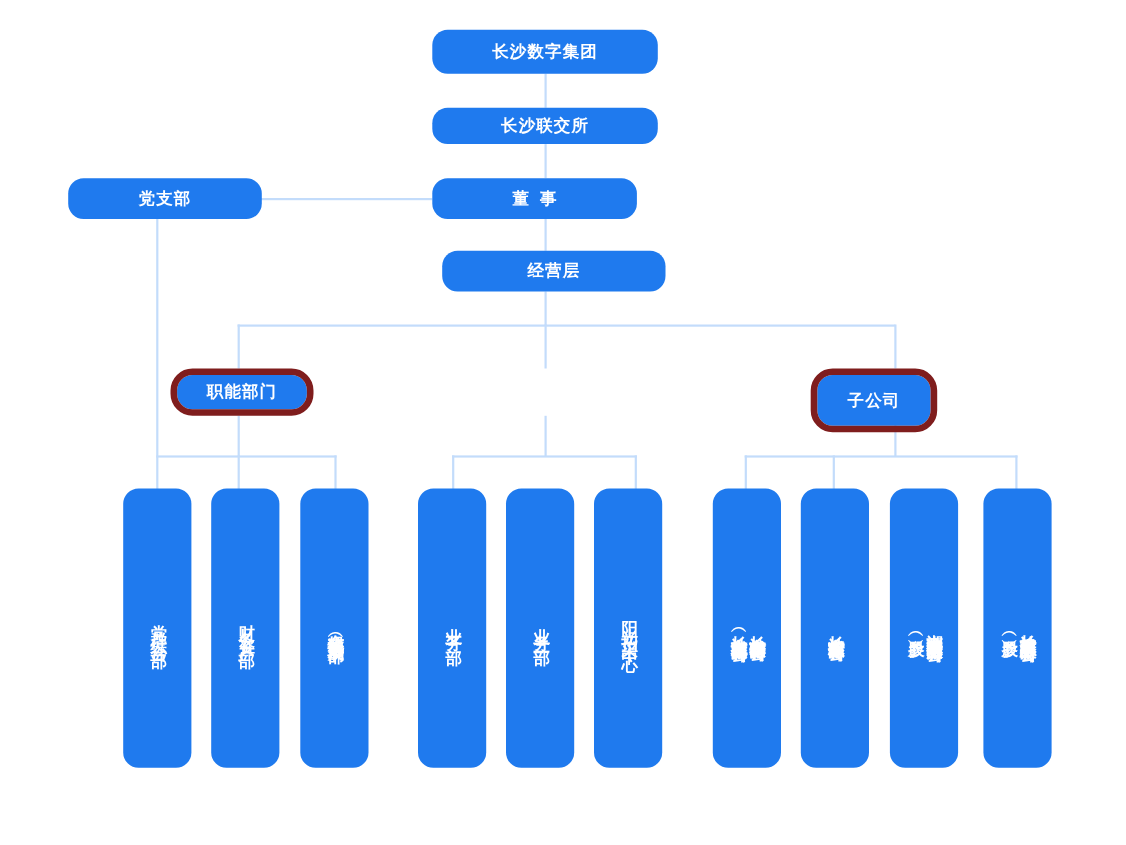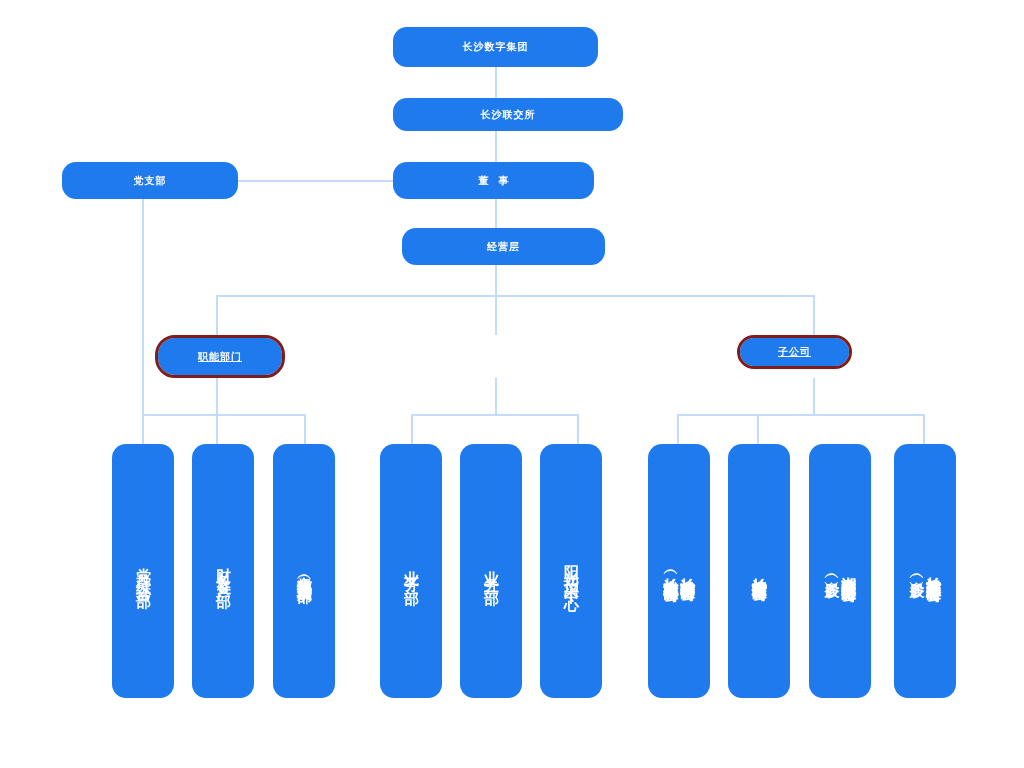--- a/index.html
+++ b/index.html
@@ -34,35 +34,34 @@
     display: flex;
     align-items: center;
     justify-content: center;
     box-sizing: border-box;
     text-align: center;
   }
 
   
   .pill {
     border-radius: 14px;
-    font-size: 10px;
+    font-size: 15px;
     font-weight: bold;
     letter-spacing: 1px;
   }
   .pill.wide-space {
     letter-spacing: 10px;
     text-indent: 10px;
   }
 
   
   .pill.halo {
-    border: 3px solid #7f1d1d;
+    border: 6px solid #7f1d1d;
     border-radius: 20px;
     background-clip: padding-box;
-    text-decoration: underline;
   }
 
   
   .vbox {
     position: absolute;
     background: #1f7aee;
     border-radius: 14px;
     color: #ffffff;
     box-sizing: border-box;
     display: flex;
@@ -118,32 +117,32 @@
   <div class="conn v" style="left:577px; top:414px; height:31px;"></div>
 
   <div class="conn v" style="left:813px; top:378px; height:37px;"></div>
   <div class="conn h" style="left:677px; top:414px; width:248px;"></div>
   <div class="conn v" style="left:677px; top:414px; height:31px;"></div>
   <div class="conn v" style="left:757px; top:414px; height:31px;"></div>
   <div class="conn v" style="left:923px; top:414px; height:31px;"></div>
 
   <div class="node pill" style="left:393px; top:27px; width:205px; height:40px;">长沙数字集团</div>
 
-  <div class="node pill" style="left:393px; top:98px; width:230px; height:33px;">长沙联交所</div>
+  <div class="node pill" style="left:393px; top:98px; width:205px; height:33px;">长沙联交所</div>
 
   <div class="node pill" style="left:62px; top:162px; width:176px; height:37px;">党支部</div>
 
-  <div class="node pill wide-space" style="left:393px; top:162px; width:201px; height:37px;">董事</div>
+  <div class="node pill wide-space" style="left:393px; top:162px; width:186px; height:37px;">董事</div>
 
   <div class="node pill" style="left:402px; top:228px; width:203px; height:37px;">经营层</div>
 
   <div class="node pill halo" style="left:155px; top:335px; width:130px; height:43px;">职能部门</div>
 
 
-  <div class="node pill halo" style="left:737px; top:335px; width:115px; height:34px;text-align:right;">子公司</div>
+  <div class="node pill halo" style="left:737px; top:335px; width:115px; height:58px;text-align:right;">子公司</div>
 
   <div class="vbox" style="left:112px; top:444px; width:62px; height:254px;">
     <span class="vtext loose">党群综合部</span>
   </div>
 
   <div class="vbox" style="left:192px; top:444px; width:62px; height:254px;">
     <span class="vtext loose">财务资产部</span>
   </div>
 
   <div class="vbox" style="left:273px; top:444px; width:62px; height:254px;">

